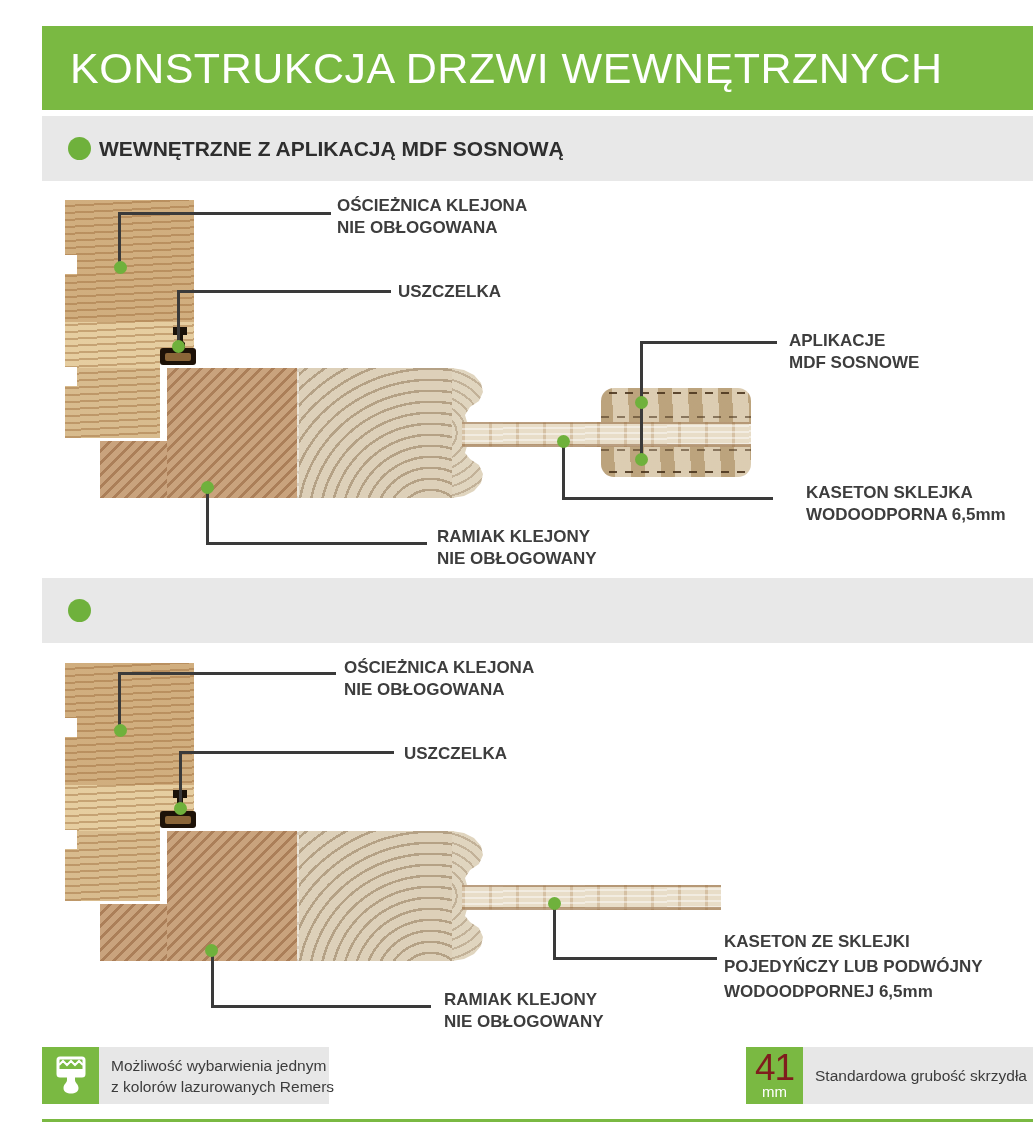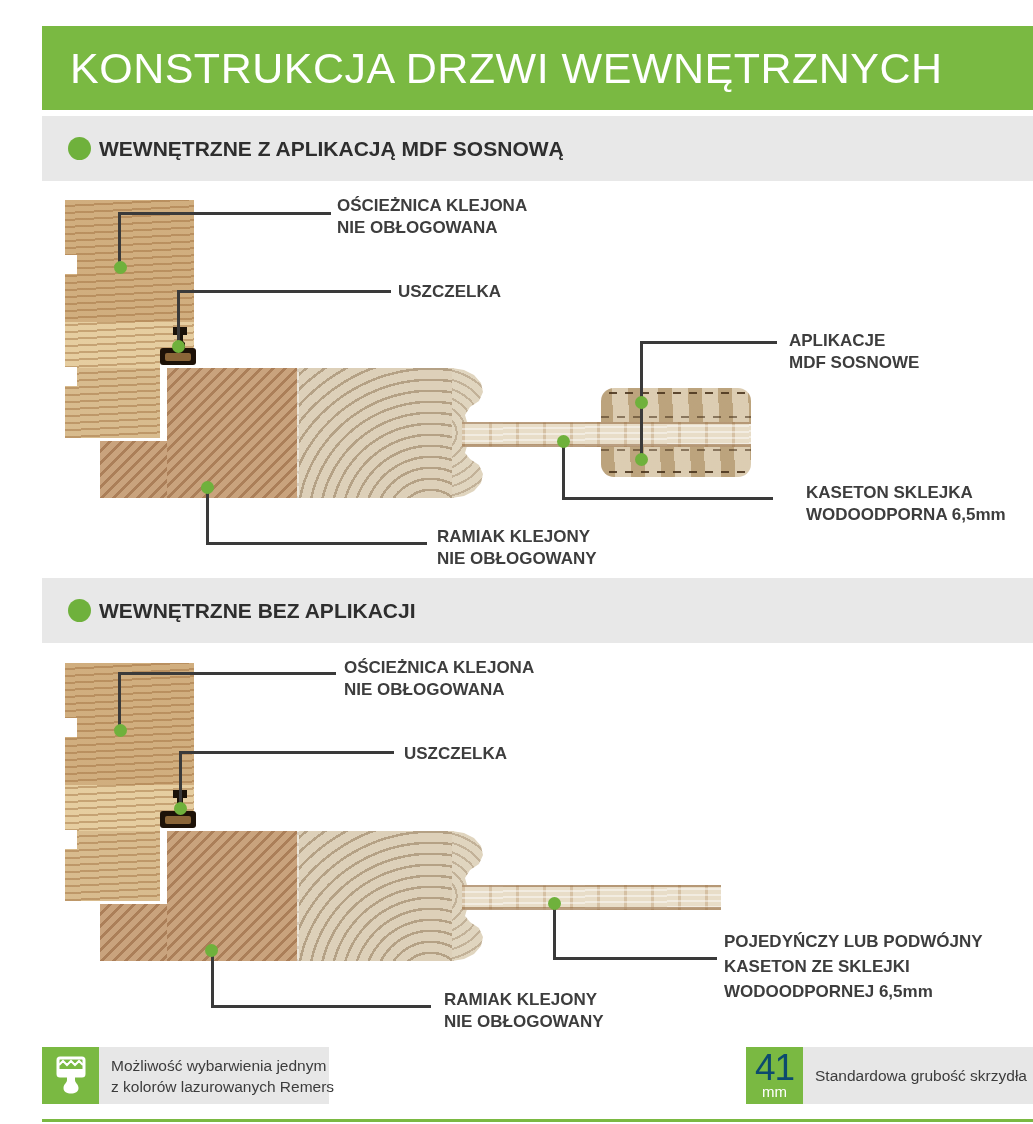--- a/index.html
+++ b/index.html
@@ -59,21 +59,21 @@
     background:#8a6538;border-radius:2px;}
   .gasket-nub{background:#1a1208;
     clip-path:polygon(0 0,14px 0,14px 8px,10px 8px,10px 14px,12px 16px,12px 23px,2px 23px,2px 16px,4px 14px,4px 8px,0 8px);}
 
   
   .info-box{top:1047px;height:57px;display:flex;}
   .info-icon{width:57px;height:57px;background:#7ab942;display:flex;flex-direction:column;
     align-items:center;justify-content:center;flex:0 0 57px;}
   .info-text{background:#e7e7e7;display:flex;flex-direction:column;justify-content:center;
     padding-left:12px;font-size:15.5px;line-height:21px;color:#3c3c3c;white-space:nowrap;}
-  .n41{font-size:37px;line-height:32px;font-weight:400;color:#0c4a6e;letter-spacing:-1px;}
+  .n41{font-size:37px;line-height:32px;font-weight:400;color:#7f1d1d;letter-spacing:-1px;}
   .mm41{font-size:15px;line-height:15px;color:#fff;}
 
   .footer-rule{left:18px;top:1119px;width:997px;height:3px;background:#7ab942;}
 </style>
 </head>
 <body>
 
 <div class="page">
 
   <div class="abs header">
@@ -130,21 +130,20 @@
     <div>KASETON SKLEJKA</div>
     <div>WODOODPORNA 6,5mm</div>
   </div>
   <div class="abs lbl" style="left:413px;top:526px;">
     <div>RAMIAK KLEJONY</div>
     <div>NIE OBŁOGOWANY</div>
   </div>
 
   <div class="abs section-bar" style="top:578px;">
     <div class="abs section-dot" style="left:26px;top:21px;"></div>
-    <div class="abs section-label">WEWNĘTRZNE BEZ APLIKACJI</div>
   </div>
 
   <div class="abs wood-frame frame-shape" style="left:41px;top:663px;width:129px;height:238px;"></div>
   <div class="abs gasket-nub" style="left:149px;top:790px;width:14px;height:23px;"></div>
   <div class="abs gasket-bar" style="left:136px;top:811px;width:36px;height:17px;"></div>
   <div class="abs wood-stile" style="left:76px;top:904px;width:67px;height:57px;"></div>
   <div class="abs wood-stile" style="left:143px;top:831px;width:130px;height:130px;"></div>
   <div class="abs wood-blockb" style="left:273px;top:831px;width:155px;height:130px;"></div>
   <div class="abs wood-tip tip-shape" style="left:428px;top:831px;width:36px;height:130px;"></div>
   <div class="abs wood-strip" style="left:438px;top:885px;width:259px;height:25px;"></div>
@@ -168,22 +167,22 @@
     <div>NIE OBŁOGOWANA</div>
   </div>
   <div class="abs lbl" style="left:380px;top:743px;">
     <div>USZCZELKA</div>
   </div>
   <div class="abs lbl" style="left:420px;top:989px;">
     <div>RAMIAK KLEJONY</div>
     <div>NIE OBŁOGOWANY</div>
   </div>
   <div class="abs lbl lbl3" style="left:700px;top:929px;">
+    <div>KASETON ZE SKLEJKI</div>
     <div>POJEDYŃCZY LUB PODWÓJNY</div>
-    <div>KASETON ZE SKLEJKI</div>
     <div>WODOODPORNEJ 6,5mm</div>
   </div>
 
   <div class="abs info-box" style="left:18px;">
     <div class="info-icon">
       <svg width="34" height="42" viewBox="0 0 34 42">
         <rect x="4" y="3" width="26" height="18" rx="2" fill="none" stroke="#fff" stroke-width="3"></rect>
         <path d="M5 10 l4 -4 4 4 4 -4 4 4 4 -4 4 4" stroke="#fff" stroke-width="2" fill="none"></path>
         <rect x="4" y="14" width="26" height="7" fill="#fff"></rect>
         <path d="M13 21 v4 c0 3 -3.5 4 -3.5 8 c0 4 3.5 5.5 7.5 5.5 s7.5 -1.5 7.5 -5.5 c0 -4 -3.5 -5 -3.5 -8 v-4 z" fill="#fff"></path>

